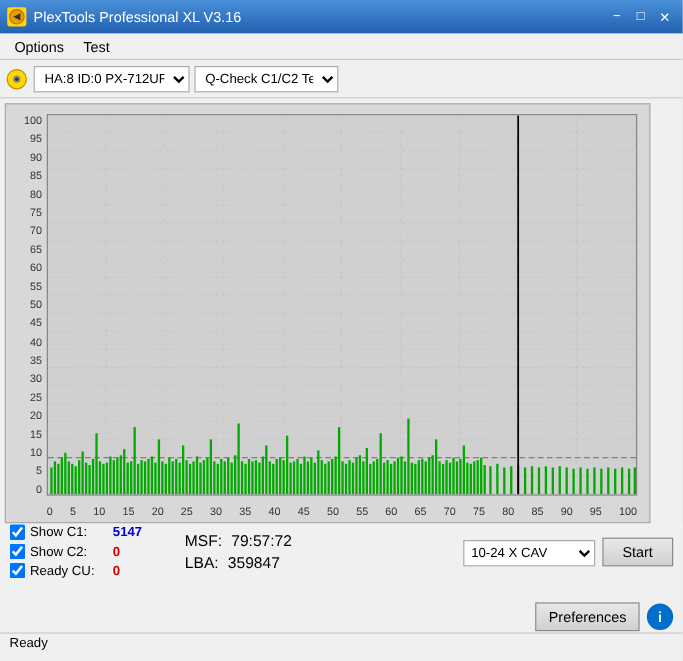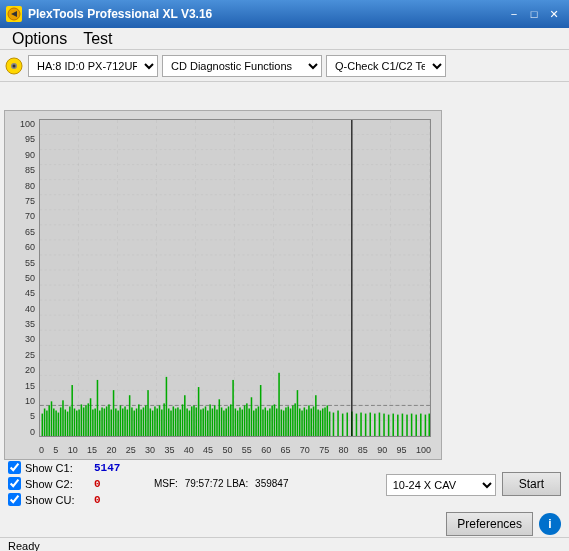--- a/index.html
+++ b/index.html
@@ -33,21 +33,21 @@
       border-radius: 2px;
       display: flex;
       align-items: center;
       justify-content: center;
       font-size: 9px;
       color: #333;
       font-weight: bold;
     }
     .title-bar-text {
       font-size: 12px;
-      font-weight: bold;
+      font-weight: normal;
     }
     .title-bar-controls {
       display: flex;
       gap: 2px;
     }
     .title-btn {
       width: 18px;
       height: 18px;
       background: transparent;
       border: none;
@@ -63,21 +63,21 @@
       background: #f0f0f0;
       display: flex;
       align-items: center;
       padding: 2px 4px;
       height: 22px;
       border-bottom: 1px solid #ccc;
     }
     .menu-item {
       padding: 2px 8px;
       cursor: pointer;
-      font-size: 16px;
+      font-size: 12px;
       color: #000;
     }
 
     .toolbar {
       background: #f0f0f0;
       display: flex;
       align-items: center;
       padding: 3px 4px;
       gap: 4px;
       height: 32px;
@@ -99,24 +99,23 @@
       cursor: pointer;
     }
     .toolbar-select.device { width: 130px; }
     .toolbar-select.function { width: 160px; }
     .toolbar-select.test { width: 120px; }
 
     .chart-container {
       background: #d8d8d8;
       border: 1px solid #aaa;
       position: relative;
-      width: 438px;
+      width: 538px;
       height: 350px;
       overflow: hidden;
-      margin-top: 24px;
     }
     .chart-inner {
       position: absolute;
       top: 8px;
       left: 34px;
       right: 10px;
       bottom: 22px;
       background: #c8c8c8;
       border: 1px solid #888;
       overflow: hidden;
@@ -178,31 +177,30 @@
       height: 13px;
     }
     .checkbox-label {
       font-size: 11px;
       min-width: 65px;
     }
     .checkbox-value {
       font-size: 11px;
       font-weight: bold;
       min-width: 40px;
-      font-family: Liberation Mono, monospace;
     }
     .checkbox-value.c1 { color: #0000cc; }
     .checkbox-value.c2 { color: #cc0000; }
     .checkbox-value.cu { color: #cc0000; }
 
     .msf-lba {
       display: flex;
-      flex-direction: row;
+      flex-direction: column;
       gap: 3px;
-      font-size: 10px;
+      font-size: 13px;
     }
     .right-controls {
       margin-left: auto;
       display: flex;
       align-items: flex-end;
       gap: 6px;
     }
     .speed-select {
       height: 22px;
       font-size: 11px;
@@ -219,21 +217,21 @@
       font-size: 12px;
       cursor: pointer;
       height: 24px;
     }
 
     .second-row-controls {
       display: flex;
       align-items: center;
       justify-content: flex-end;
       gap: 6px;
-      margin-top: 2px;
+      margin-top: 16px;
     }
     .preferences-btn {
       background: linear-gradient(to bottom, #e8e8e8, #d0d0d0);
       border: 1px solid #888;
       padding: 3px 10px;
       font-size: 12px;
       cursor: pointer;
       height: 24px;
     }
 
@@ -289,21 +287,20 @@
 
 <div class="toolbar">
   <div class="device-icon">
     <svg width="18" height="18" viewBox="0 0 18 18">
       <circle cx="9" cy="9" r="8" fill="#ffd700" stroke="#c09000" stroke-width="1"></circle>
       <circle cx="9" cy="9" r="3" fill="#888"></circle>
       <circle cx="9" cy="9" r="1.5" fill="#333"></circle>
     </svg>
   </div>
   <select class="toolbar-select device"><option>HA:8 ID:0 PX-712UF</option></select>
-  <select class="toolbar-select function"><option>CD Diagnostic Functions</option></select>
   <select class="toolbar-select test"><option>Q-Check C1/C2 Test</option></select>
 </div>
 
 <div style="padding: 4px 4px 0 4px;">
   <div class="chart-container">
 
     <div class="y-axis-labels">
       <span>100</span>
       <span>95</span>
       <span>90</span>
@@ -536,21 +533,21 @@
         <span class="checkbox-label">Show C1:</span>
         <span class="checkbox-value c1">5147</span>
       </div>
       <div class="checkbox-row">
         <input type="checkbox" checked="" style="">
         <span class="checkbox-label">Show C2:</span>
         <span class="checkbox-value c2">0</span>
       </div>
       <div class="checkbox-row">
         <input type="checkbox" checked="" style="">
-        <span class="checkbox-label">Show CU:</span>
+        <span class="checkbox-label">Ready CU:</span>
         <span class="checkbox-value cu">0</span>
       </div>
     </div>
 
     <div class="msf-lba">
       <div>
         <span>MSF:</span>
         <span style="margin-left:4px;">79:57:72</span>
       </div>
       <div>

